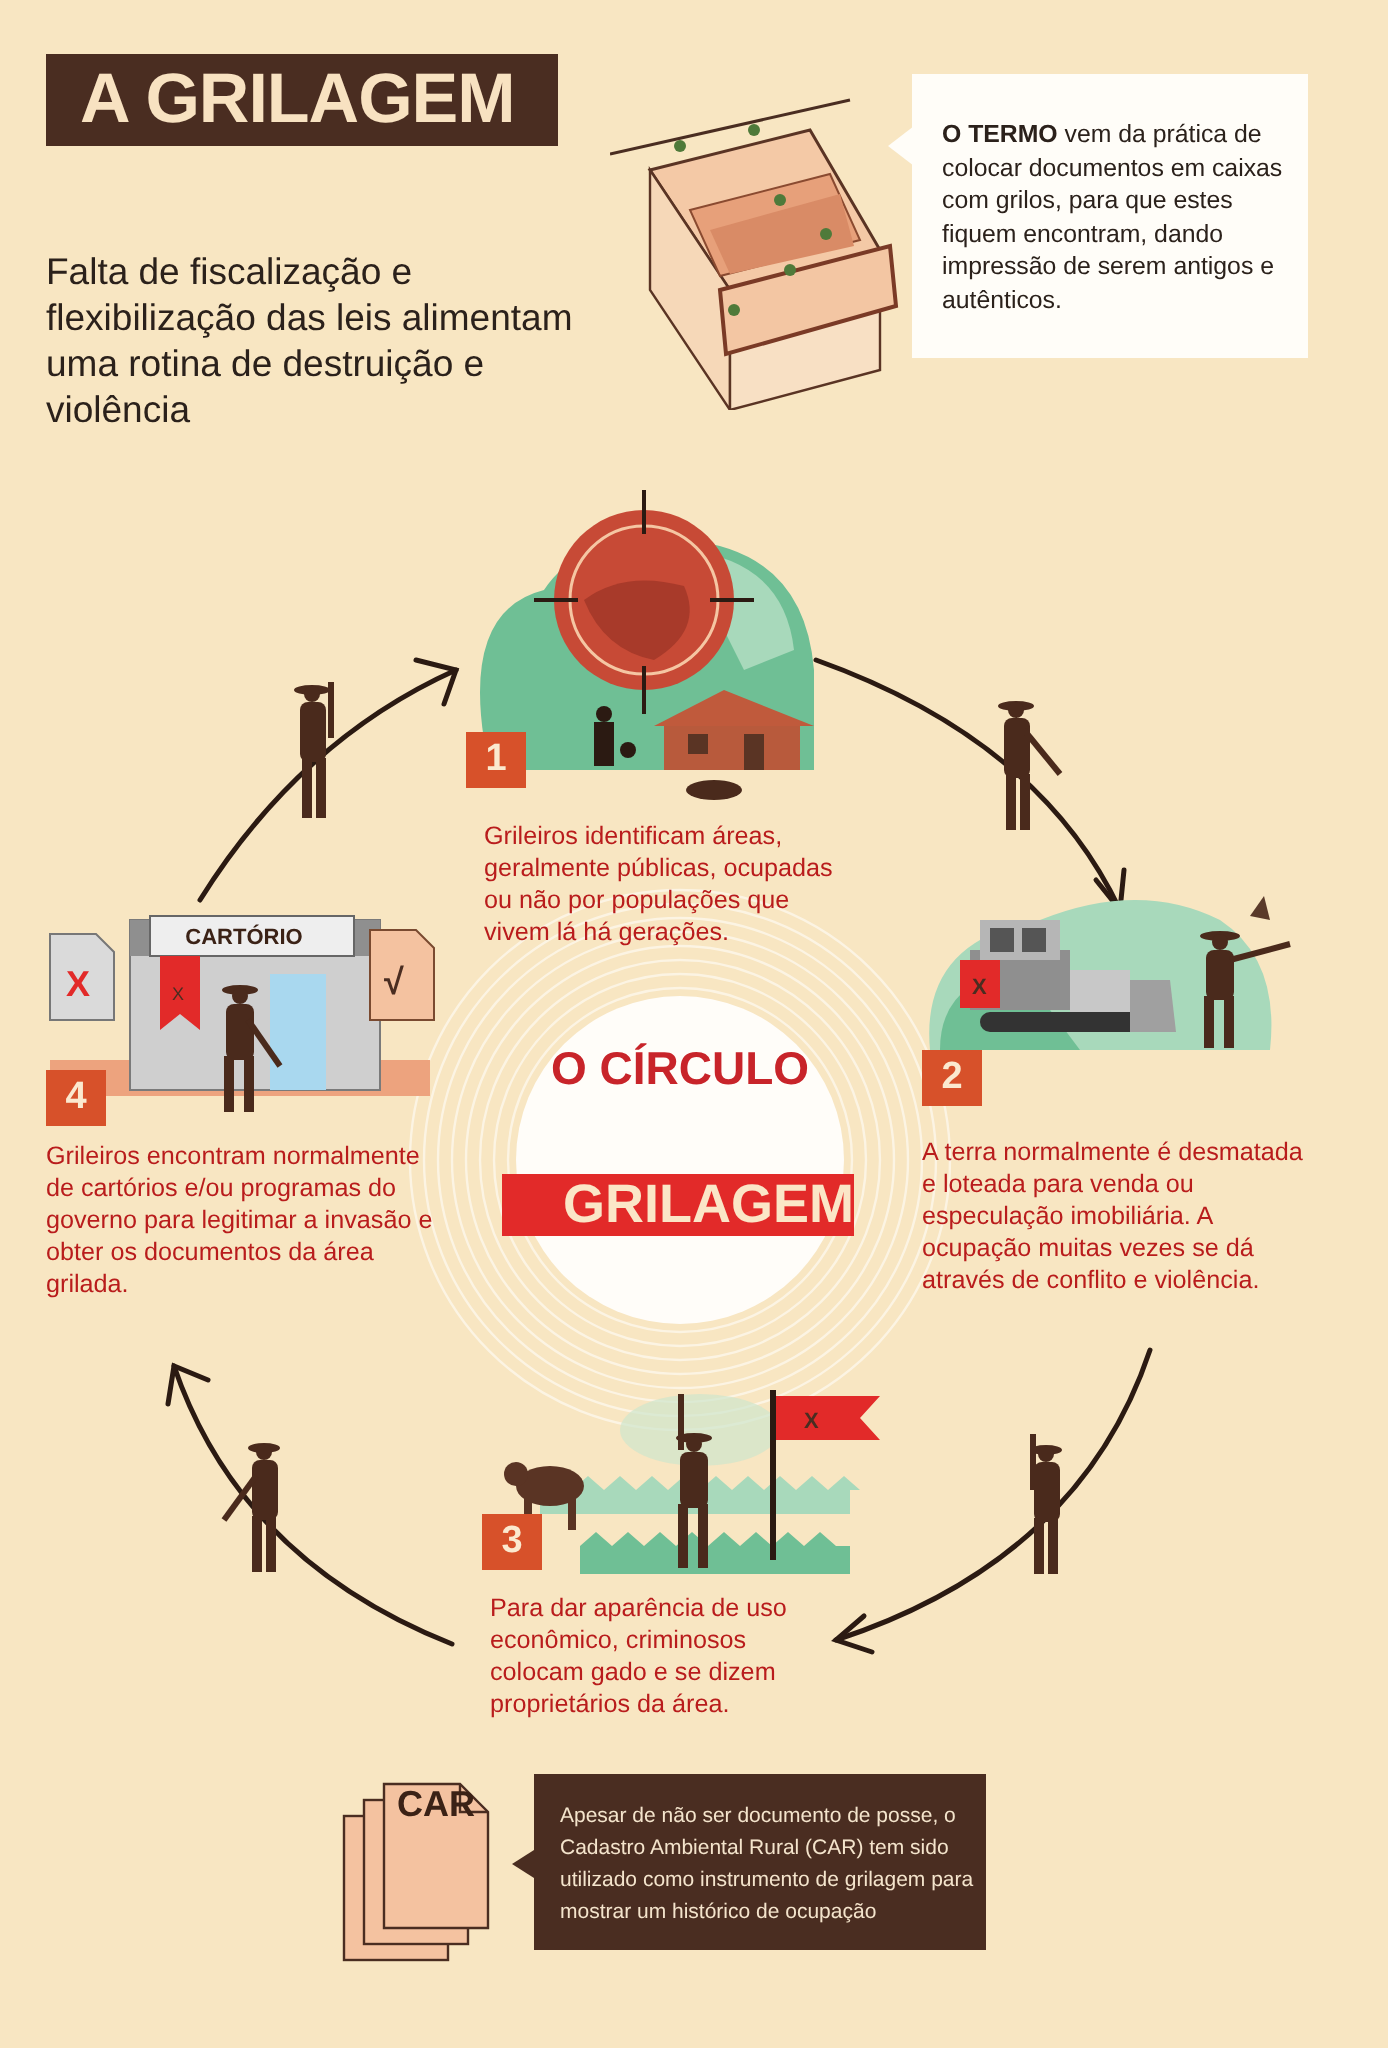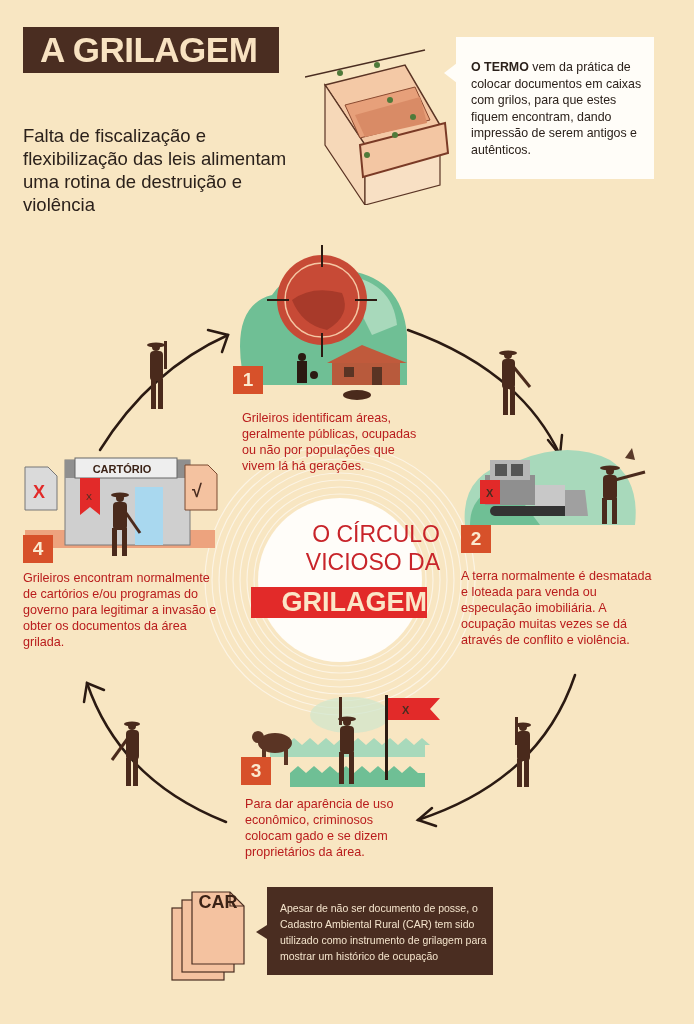--- a/index.html
+++ b/index.html
@@ -11,21 +11,21 @@
   .subtitle { left: 23px; top: 80px; width: 280px; font-family: "Liberation Sans", sans-serif; font-size: 18.5px; line-height: 23px; color: #2b211b; margin-top: 44px; }
 
   .termo-box { left: 456px; top: 37px; width: 198px; height: 142px; background: #fffdf8; }
   .termo-tip { left: 444px; top: 63px; width: 0; height: 0; border-top: 10px solid transparent; border-bottom: 10px solid transparent; border-right: 13px solid #fffdf8; }
   .termo-text { left: 471px; top: 59px; width: 180px; font-family: "Liberation Sans", sans-serif; font-size: 12.4px; line-height: 16.5px; color: #2b211b; }
   .termo-text b { font-weight: bold; }
 
   .step-text { font-family: "Liberation Sans", sans-serif; font-size: 12.6px; line-height: 16px; color: #b91c1c; }
   .num { width: 30px; height: 28px; background: #d7512a; color: #fbe9cf; font-family: "Liberation Sans", sans-serif; font-weight: bold; font-size: 19px; line-height: 28px; text-align: center; }
 
-  .center-title { left: 240px; top: 520px; width: 200px; text-align: right; font-family: "Liberation Sans", sans-serif; font-weight: normal; font-size: 23px; line-height: 28px; color: #c8242a; }
+  .center-title { left: 240px; top: 520px; width: 200px; text-align: center; font-family: "Liberation Sans", sans-serif; font-weight: bold; font-size: 23px; line-height: 28px; color: #c8242a; }
   .center-badge { left: 251px; top: 587px; width: 176px; height: 31px; background: #e22a29; }
   .center-badge-text { left: 251px; top: 587px; width: 176px; text-align: right; font-family: "Liberation Sans", sans-serif; font-weight: bold; font-size: 27px; line-height: 31px; color: #fbe6c7; }
 
   .car-box { left: 267px; top: 887px; width: 226px; height: 88px; background: #4a2d21; }
   .car-tip { left: 256px; top: 925px; width: 0; height: 0; border-top: 7px solid transparent; border-bottom: 7px solid transparent; border-right: 11px solid #4a2d21; }
   .car-text { left: 280px; top: 900px; width: 208px; font-family: "Liberation Sans", sans-serif; font-size: 10.5px; line-height: 16px; color: #f4e4cc; }
 
   .car-doc-label { left: 192px; top: 892px; width: 52px; text-align: center; font-family: "Liberation Sans", sans-serif; font-weight: bold; font-size: 18px; color: #3b2216; }
   .cartorio-label { left: 77px; top: 463px; width: 90px; text-align: center; font-family: "Liberation Sans", sans-serif; font-weight: bold; font-size: 11px; color: #3b2216; }
 </style>
@@ -66,21 +66,20 @@
     <circle cx="155" cy="140" r="114"></circle>
       <circle cx="155" cy="140" r="107"></circle>
       <circle cx="155" cy="140" r="100"></circle>
     <circle cx="155" cy="140" r="93"></circle>
       <circle cx="155" cy="140" r="86"></circle>
   </g>
   <circle cx="155" cy="140" r="82" fill="#ffffff" fill-opacity="0.9"></circle>
 </svg>
 <div class="abs center-title">
   <div>O CÍRCULO</div>
-  <div>VICIOSO DA</div>
 </div>
 <div class="abs center-badge"></div>
 <div class="abs center-badge-text">GRILAGEM</div>
 
 <svg class="abs" style="left:0;top:0" width="694" height="1024">
   <g fill="none" stroke="#2b1a12" stroke-width="2.5" stroke-linecap="round">
     <path d="M100,450 Q150,370 228,335"></path>
     <path d="M208,330 L228,335 L222,352"></path>
     <path d="M408,330 Q520,370 560,455"></path>
     <path d="M548,440 L560,455 L562,435"></path>

